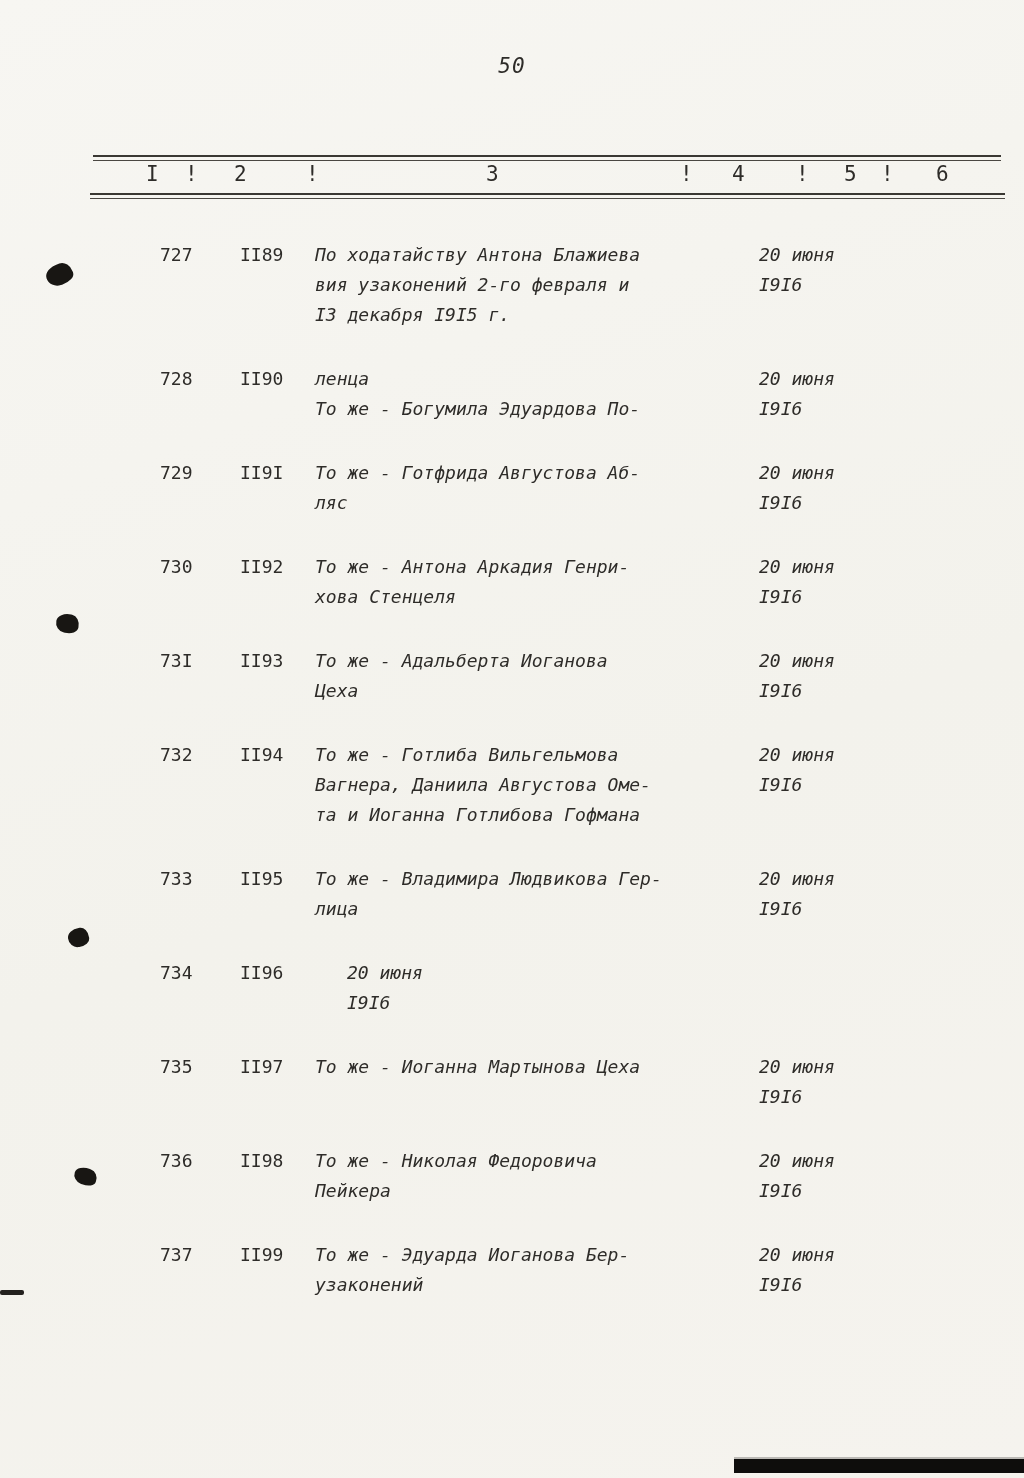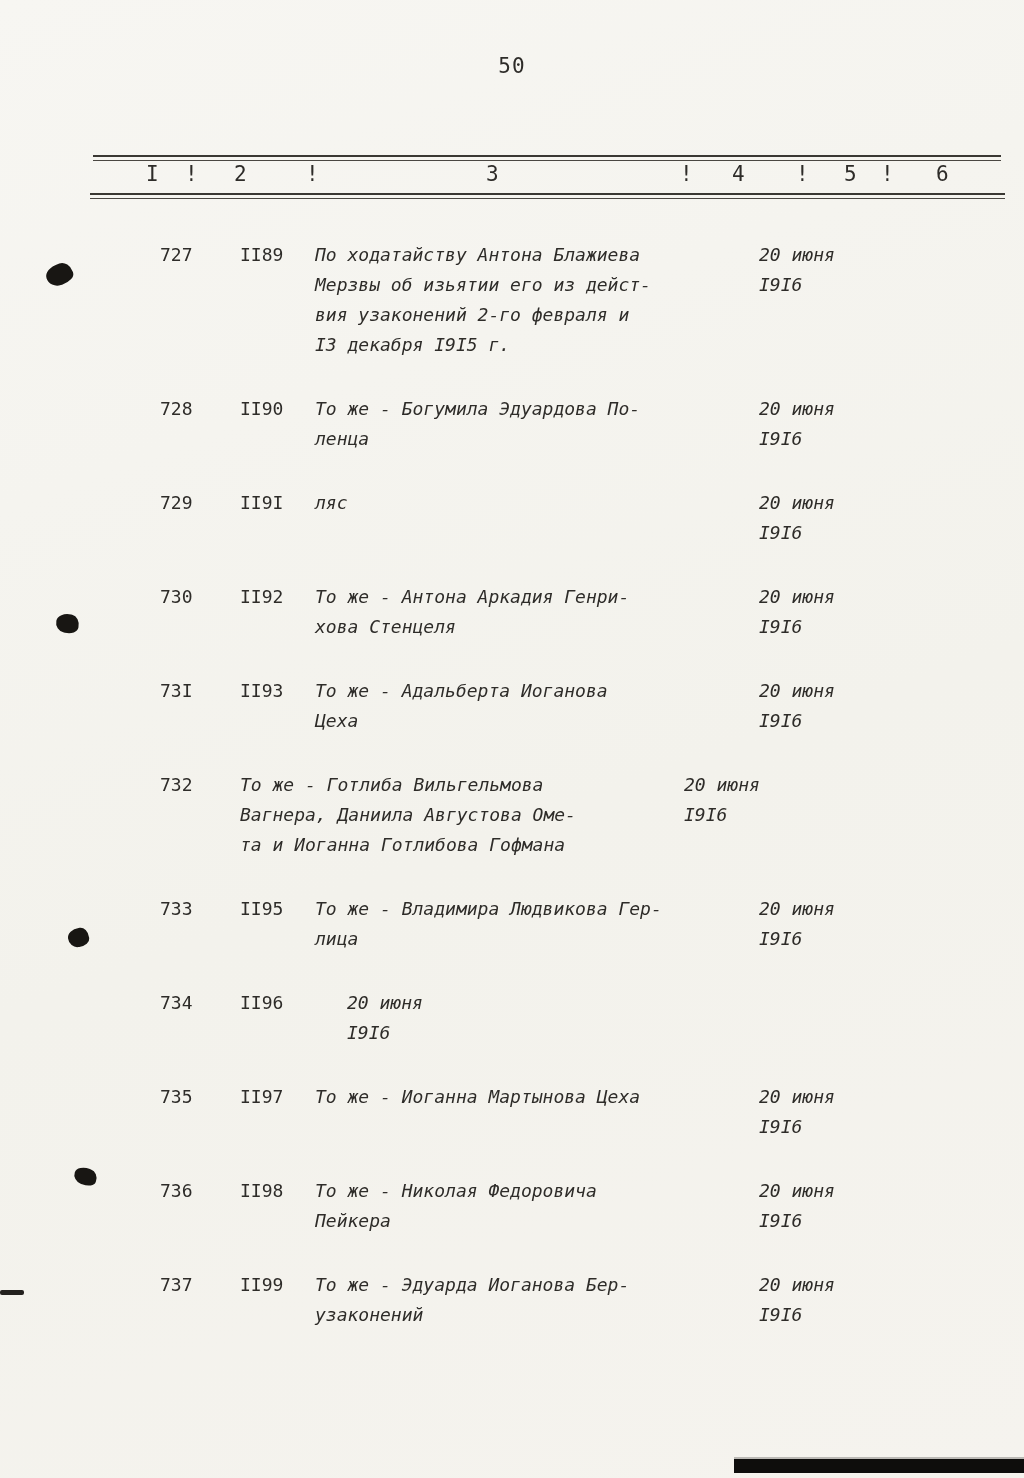--- a/index.html
+++ b/index.html
@@ -11,21 +11,21 @@
     position:relative;
     width:1024px;height:1478px;
     margin:0 auto;
     background:linear-gradient(160deg,#f7f6f2 0%,#f3f2ec 55%,#f5f3ee 100%);
     color:#2e2c29;
     overflow:hidden;
   }
   .page-number{
     position:absolute;top:54px;left:0;right:0;
     text-align:center;
-    font-size:21px;letter-spacing:1px;
+    font-size:21px;letter-spacing:1px;font-style:italic;
   }
   .rule{
     position:absolute;left:93px;width:908px;height:3px;
     border-top:2px solid #3a3833;
     border-bottom:1px solid #4a4742;
   }
   .rule.top{top:155px;}
   .rule.bottom{top:193px;left:90px;width:915px;}
   .header-row{
     position:absolute;top:162px;left:0;width:100%;height:28px;
@@ -88,47 +88,47 @@
 
   <div class="rule bottom"></div>
 
   <div class="tbody">
 
     <div class="trow">
       <div class="c1">727</div>
       <div class="c2">II89</div>
       <div class="c3">
         <div class="line">По ходатайству Антона Блажиева</div>
-        <div class="line">Мерзвы об изьятии его из дейст-</div>
         <div class="line">вия узаконений 2-го февраля и</div>
         <div class="line">I3 декабря I9I5 г.</div>
       </div>
       <div class="c4">
         <div class="line">20 июня</div>
         <div class="line">I9I6</div>
       </div>
     </div>
 
     <div class="trow">
       <div class="c1">728</div>
       <div class="c2">II90</div>
       <div class="c3">
+        <div class="line">ленца</div>
         <div class="line">То же - Богумила Эдуардова По-</div>
-        <div class="line">ленца</div>
       </div>
       <div class="c4">
         <div class="line">20 июня</div>
         <div class="line">I9I6</div>
       </div>
     </div>
 
     <div class="trow">
       <div class="c1">729</div>
       <div class="c2">II9I</div>
       <div class="c3">
+        <div class="line">То же - Готфрида Августова Аб-</div>
         <div class="line">ляс</div>
       </div>
       <div class="c4">
         <div class="line">20 июня</div>
         <div class="line">I9I6</div>
       </div>
     </div>
 
     <div class="trow">
       <div class="c1">730</div>
@@ -151,20 +151,21 @@
         <div class="line">Цеха</div>
       </div>
       <div class="c4">
         <div class="line">20 июня</div>
         <div class="line">I9I6</div>
       </div>
     </div>
 
     <div class="trow">
       <div class="c1">732</div>
+      <div class="c2">II94</div>
       <div class="c3">
         <div class="line">То же - Готлиба Вильгельмова</div>
         <div class="line">Вагнера, Даниила Августова Оме-</div>
         <div class="line">та и Иоганна Готлибова Гофмана</div>
       </div>
       <div class="c4">
         <div class="line">20 июня</div>
         <div class="line">I9I6</div>
       </div>
     </div>

